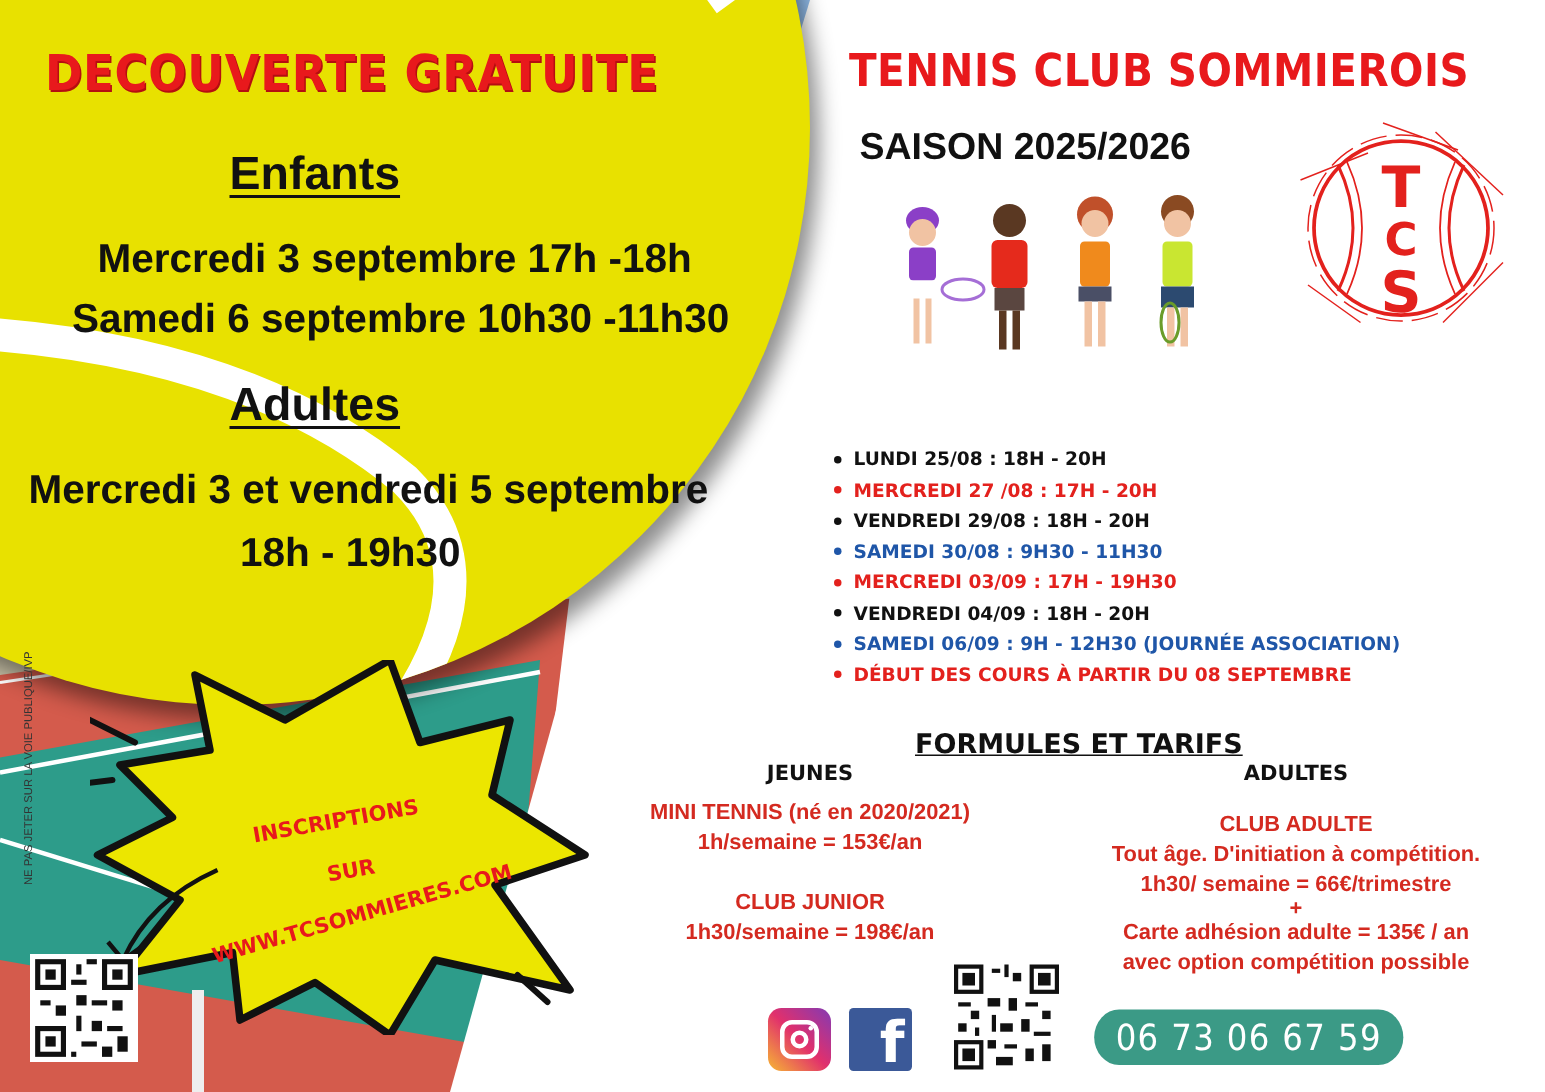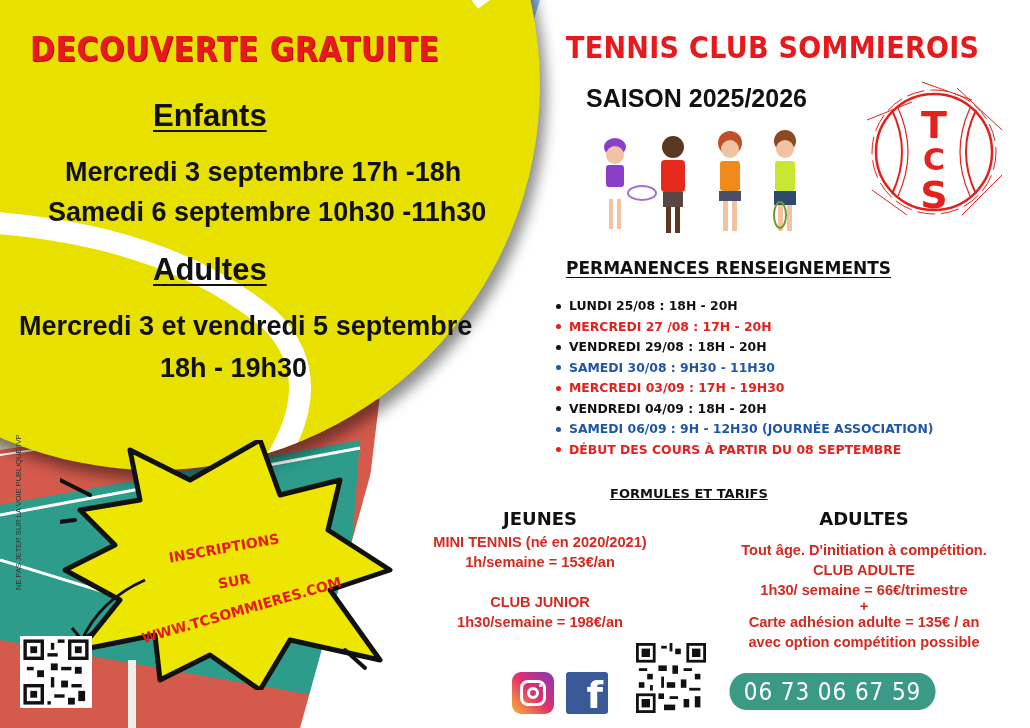--- a/index.html
+++ b/index.html
@@ -43,45 +43,45 @@
   .club-title {
     left: 566px; top: 32px;
     font-family: "DejaVu Sans", sans-serif; font-weight: 900;
     font-size: 27px; color: #e8191c; letter-spacing: 0.3px;
     transform: scaleY(1.12);
     white-space: nowrap;
   }
   .season {
     left: 573px; top: 84px;
     font-family: "Liberation Sans", sans-serif; font-weight: bold;
-    font-size: 25px; color: #111; margin-left: 13px;
+    font-size: 25px; color: #111;
   }
 
   .perm-head {
     left: 566px; top: 258px;
     font-family: "DejaVu Sans", sans-serif; font-weight: 900;
     font-size: 17px; color: #111; text-decoration: underline; text-underline-offset: 3px;
     white-space: nowrap;
   }
   .perm-list { left: 552px; top: 296px; list-style: none; }
   .perm-list li {
     font-family: "DejaVu Sans", sans-serif; font-weight: 900;
     font-size: 12.4px; height: 20.5px; line-height: 20.5px; white-space: nowrap;
     display: flex; align-items: center;
   }
   .perm-list .dot { display: inline-block; width: 5px; height: 5px; border-radius: 50%; margin: 0 8px 0 4px; }
 
   .formules-head {
     left: 610px; top: 486px;
     font-family: "DejaVu Sans", sans-serif; font-weight: 900;
-    font-size: 13px; color: #111; text-decoration: underline; white-space: nowrap;
+    font-size: 18px; color: #111; text-decoration: underline; white-space: nowrap;
   }
   .col-head {
     font-family: "DejaVu Sans", sans-serif; font-weight: 900;
-    font-size: 18px; color: #111; white-space: nowrap; text-align: center;
+    font-size: 14px; color: #111; white-space: nowrap; text-align: center;
   }
   .price {
     font-family: "Liberation Sans", sans-serif; font-weight: bold;
     font-size: 14.6px; color: #d42a20; text-align: center; line-height: 20px; white-space: nowrap;
   }
 
   .phone-pill {
     left: 718px; top: 673px; width: 229px; height: 37px;
     border-radius: 19px; background: #3b9a86;
     display: flex; align-items: center; justify-content: center;
@@ -235,21 +235,20 @@
     <line x1="5" y1="40" x2="50" y2="22" stroke="#e3211d" stroke-width="1"></line>
     <line x1="95" y1="8" x2="140" y2="50" stroke="#e3211d" stroke-width="1"></line>
     <line x1="10" y1="110" x2="45" y2="135" stroke="#e3211d" stroke-width="1"></line>
     <line x1="100" y1="135" x2="140" y2="95" stroke="#e3211d" stroke-width="1"></line>
     <line x1="60" y1="2" x2="110" y2="20" stroke="#e3211d" stroke-width="1"></line>
     <text x="72" y="58" text-anchor="middle" font-family="DejaVu Sans, sans-serif" font-weight="bold" font-size="38" fill="#e3211d">T</text>
     <text x="72" y="90" text-anchor="middle" font-family="DejaVu Sans, sans-serif" font-weight="bold" font-size="30" fill="#e3211d">C</text>
     <text x="72" y="128" text-anchor="middle" font-family="DejaVu Sans, sans-serif" font-weight="bold" font-size="38" fill="#e3211d">S</text>
   </svg>
 
-  <div class="abs perm-head">PERMANENCES RENSEIGNEMENTS</div>
   <ul class="abs perm-list">
     <li style="color:#111111">
         <span class="dot" style="background:#111111"></span>
         <span>LUNDI 25/08 : 18H - 20H</span>
       </li>
     <li style="color:#e3211d">
         <span class="dot" style="background:#e3211d"></span>
         <span>MERCREDI 27 /08 : 17H - 20H</span>
       </li>
     <li style="color:#111111">
@@ -284,22 +283,22 @@
   <div class="abs" style="left:380px; top:532px; width:320px;">
     <div class="price">MINI TENNIS (né en 2020/2021)</div>
     <div class="price">1h/semaine = 153€/an</div>
     <div class="price" style="height:20px;"></div>
     <div class="price">CLUB JUNIOR</div>
     <div class="price">1h30/semaine = 198€/an</div>
   </div>
 
   <div class="abs col-head" style="left:764px; top:508px; width:200px;">ADULTES</div>
   <div class="abs" style="left:704px; top:540px; width:320px;">
+    <div class="price">CLUB ADULTE</div>
     <div class="price">Tout âge. D'initiation à compétition.</div>
-    <div class="price">CLUB ADULTE</div>
     <div class="price">1h30/ semaine  = 66€/trimestre</div>
     <div class="price" style="line-height:12px;">+</div>
     <div class="price">Carte adhésion adulte = 135€ / an</div>
     <div class="price">avec option compétition possible</div>
   </div>
 
   <div class="icon-box" style="left:512px; top:672px; width:42px; height:42px; background:linear-gradient(45deg,#f7b733 0%,#e1306c 50%,#833ab4 100%); border-radius:9px;">
     <div style="position:absolute; left:8px; top:8px; width:26px; height:26px; border:3px solid #fff; border-radius:8px;"></div>
     <div style="position:absolute; left:15px; top:15px; width:12px; height:12px; border:3px solid #fff; border-radius:50%;"></div>
     <div style="position:absolute; left:27px; top:12px; width:3px; height:3px; background:#fff; border-radius:50%;"></div>

